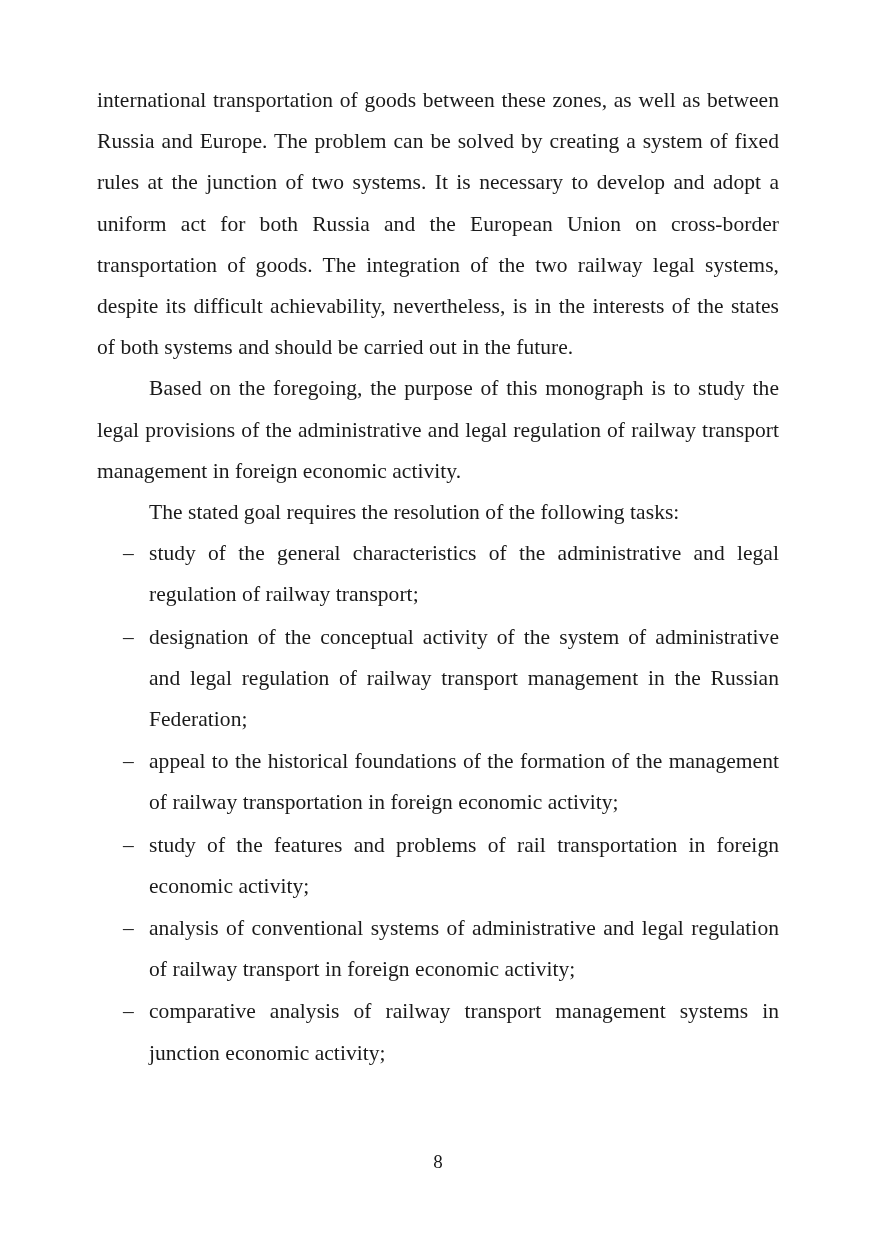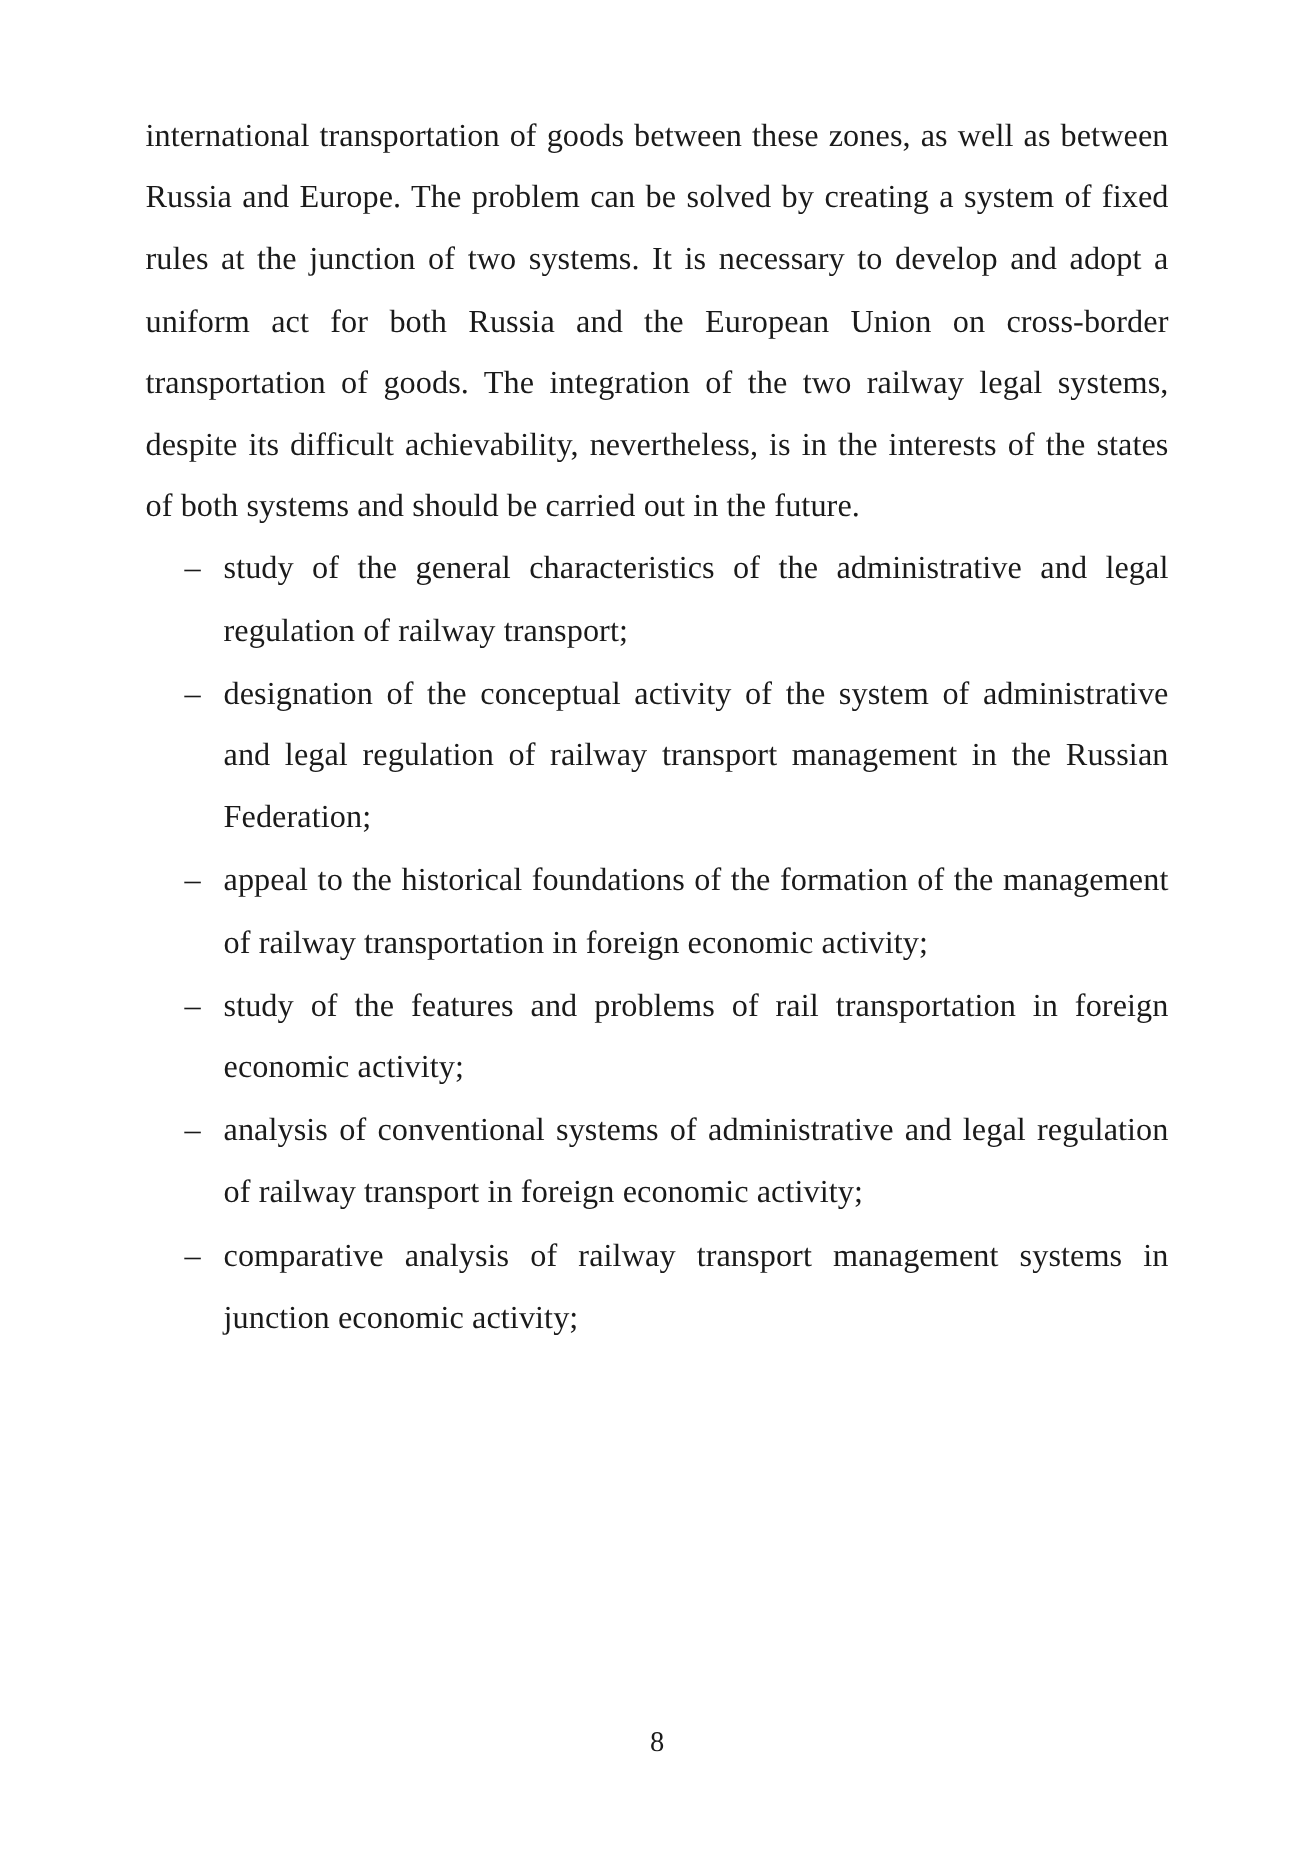--- a/index.html
+++ b/index.html
@@ -11,21 +11,21 @@
       width: 876px;
       height: 1240px;
       position: relative;
       overflow: hidden;
       font-family: "Liberation Serif", "DejaVu Serif", serif;
       color: #1a1a1a;
     }
     .page {
       position: absolute;
       left: 97px;
-      top: 70px;
+      top: 80px;
       width: 682px;
     }
     .text {
       font-size: 21.5px;
       line-height: 41.2px;
       text-align: justify;
       letter-spacing: 0.05px;
       margin: 0;
     }
     .para {
@@ -59,20 +59,22 @@
       text-align: center;
       font-size: 19px;
       line-height: 24px;
     }
   </style>
 </head>
 <body>
 
 <div class="page text">
   <p class="para">international transportation of goods between these zones, as well as between Russia and Europe. The problem can be solved by creating a system of fixed rules at the junction of two systems. It is necessary to develop and adopt a uniform act for both Russia and the European Union on cross-border transportation of goods. The integration of the two railway legal systems, despite its difficult achievability, nevertheless, is in the interests of the states of both systems and should be carried out in the future.</p>
+  <p class="para indent">Based on the foregoing, the purpose of this monograph is to study the legal provisions of the administrative and legal regulation of railway transport management in foreign economic activity.</p>
+  <p class="para indent">The stated goal requires the resolution of the following tasks:</p>
 
   <ul class="list">
     <li class="list-item">
       <span class="dash">–</span>
       <span class="para" style="display:block">study of the general characteristics of the administrative and legal regulation of railway transport;</span>
     </li>
     <li class="list-item">
       <span class="dash">–</span>
       <span class="para" style="display:block">designation of the conceptual activity of the system of administrative and legal regulation of railway transport management in the Russian Federation;</span>
     </li>

